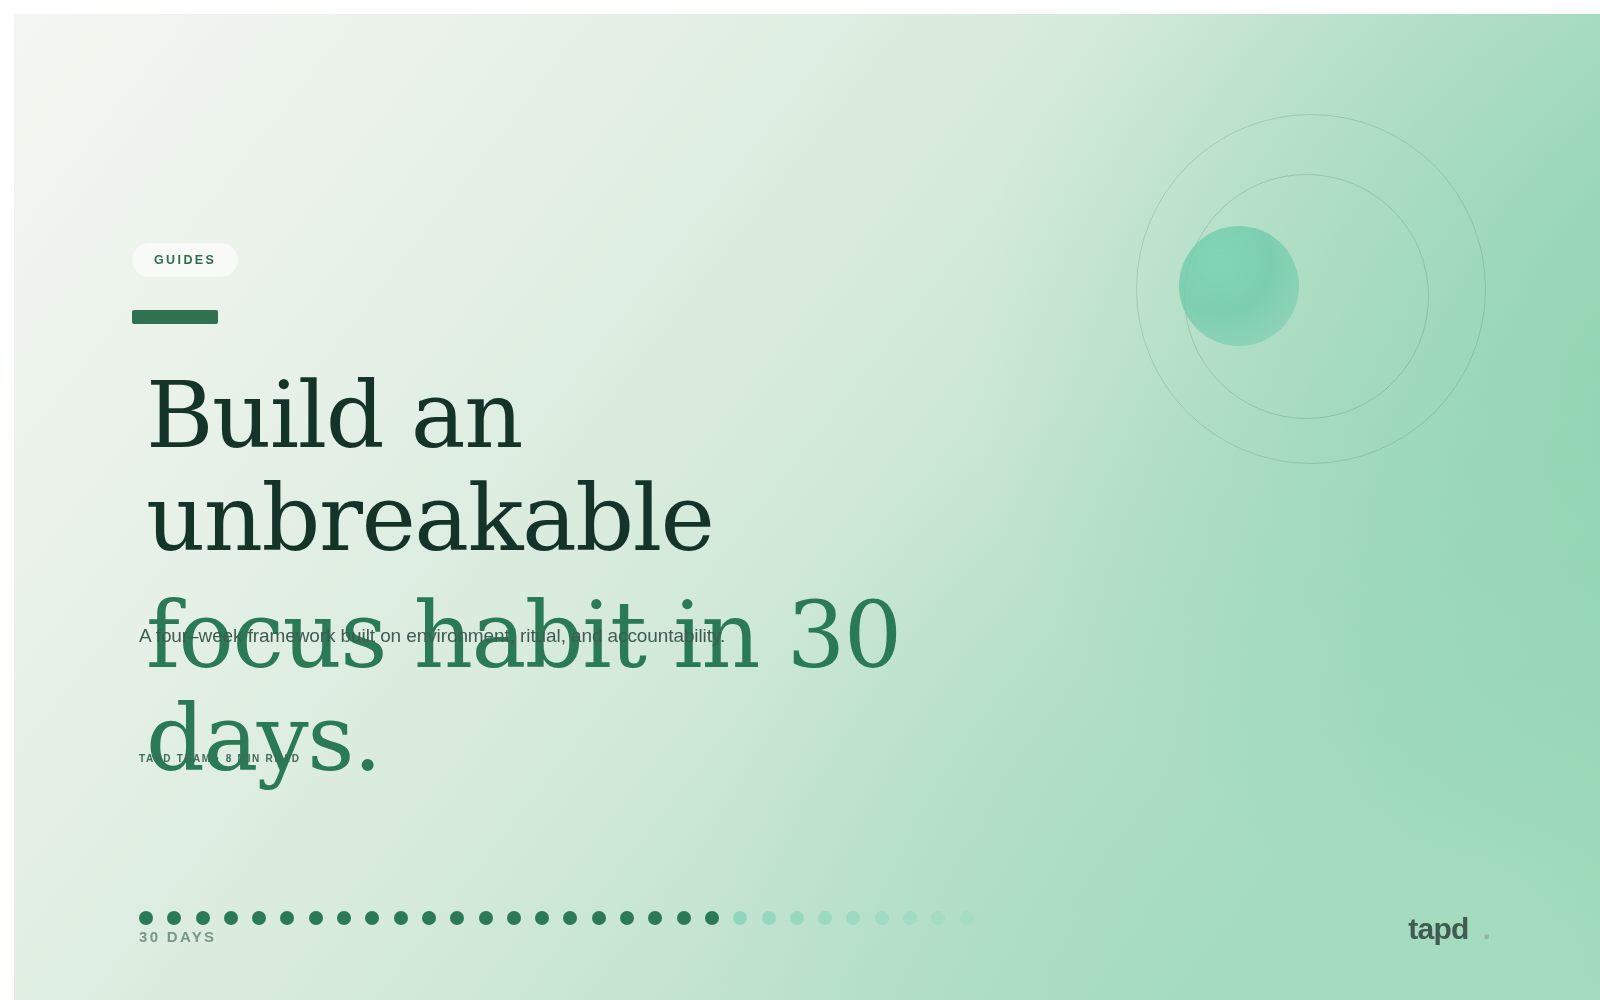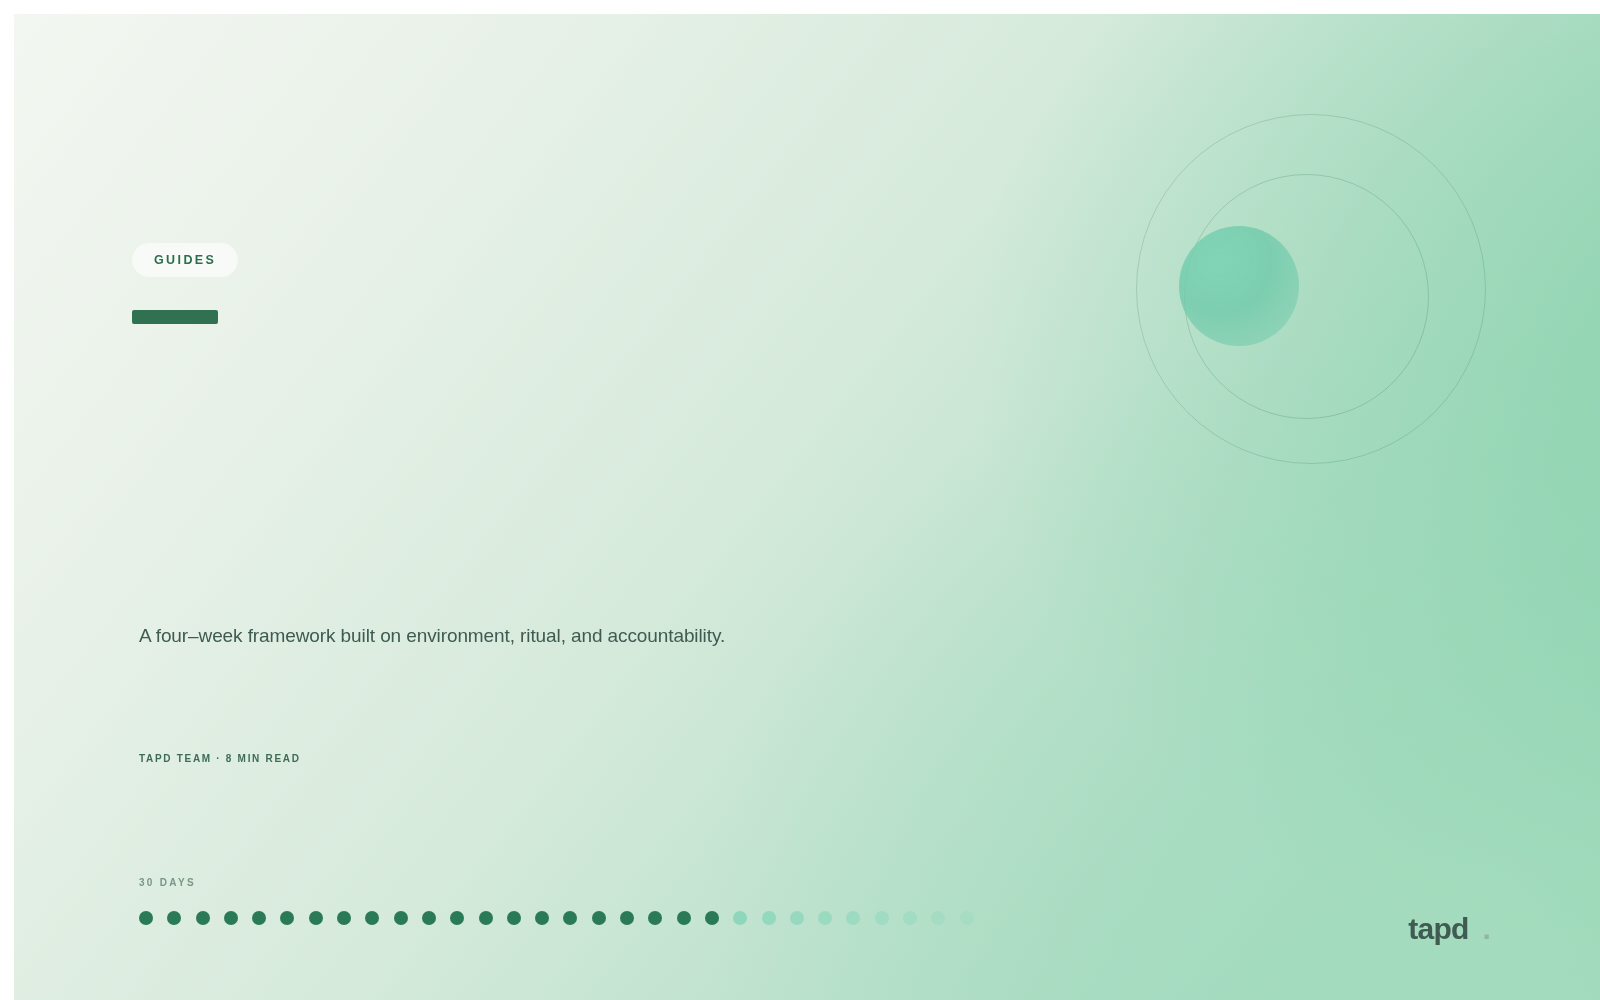--- a/index.html
+++ b/index.html
@@ -81,22 +81,22 @@
 
   .byline {
     position:absolute; left:118px; top:732px;
     font-size:10px; font-weight:700;
     letter-spacing:1.7px;
     color:#3d6b57;
   }
 
   
   .progress-label {
-    position:absolute; left:118px; top:856px;
-    font-size:10px; font-weight:700;
+    position:absolute; left:118px; top:907px;
+    font-size:15px; font-weight:700;
     letter-spacing:2.3px;
     color:#78968a;
   }
   .dots {
     position:absolute; left:118px; top:890px;
     display:flex; align-items:center; gap:14.3px;
   }
   .dot { width:11px; height:11px; border-radius:50%; flex:0 0 auto; }
 
   
@@ -115,20 +115,24 @@
 <div class="canvas">
 
   <div class="deco ring-outer"></div>
   <div class="deco ring-inner"></div>
   <div class="deco orb"></div>
 
   <div class="badge">GUIDES</div>
 
   <div class="rule"></div>
 
+  <h1 class="headline">
+    <span class="l1">Build an unbreakable</span>
+    <span class="l2">focus habit in 30 days.</span>
+  </h1>
 
   <p class="subhead">A four–week framework built on environment, ritual, and accountability.</p>
 
   <div class="byline">TAPD TEAM · 8 MIN READ</div>
 
   <div class="progress-label">30 DAYS</div>
 
   <div class="dots" id="dots-row">
       <span class="dot" style="background: rgb(42, 122, 86);"></span>
       <span class="dot" style="background: rgb(42, 122, 86);"></span>

